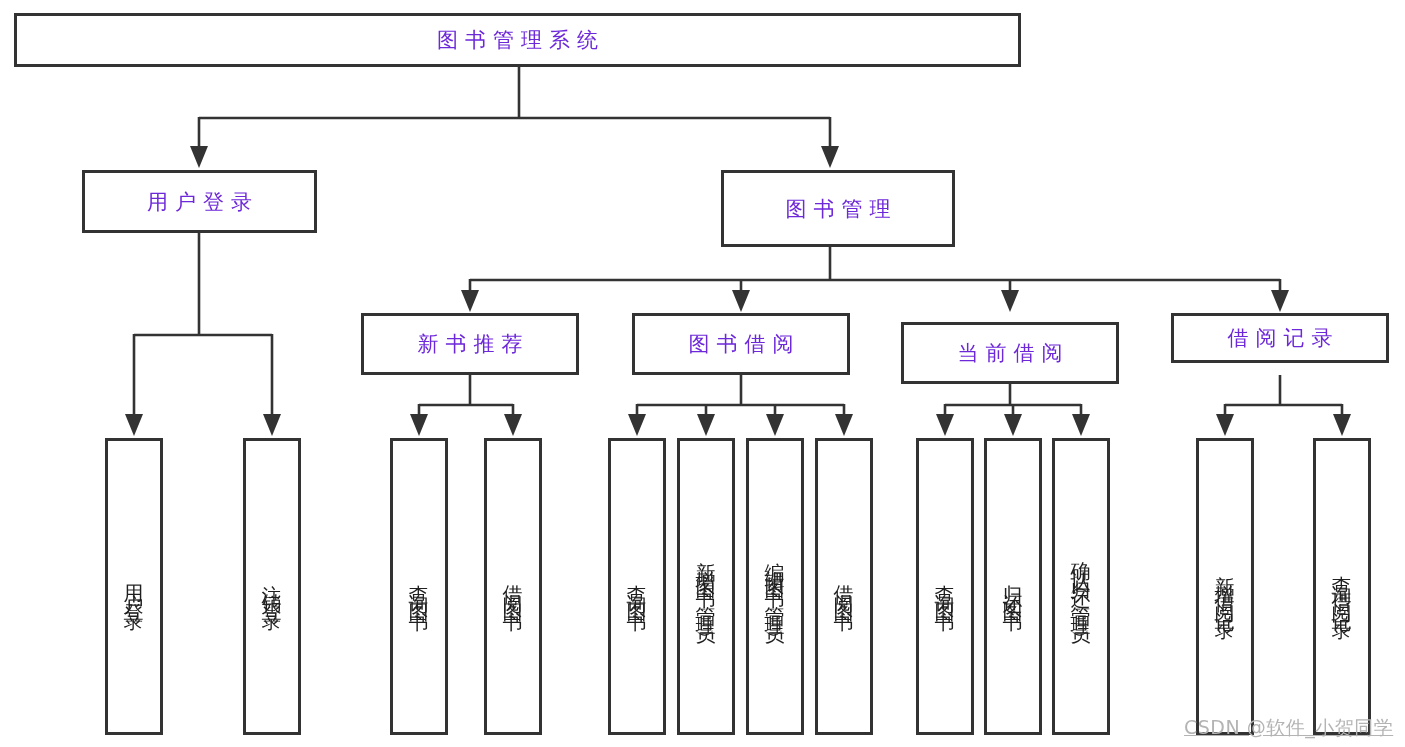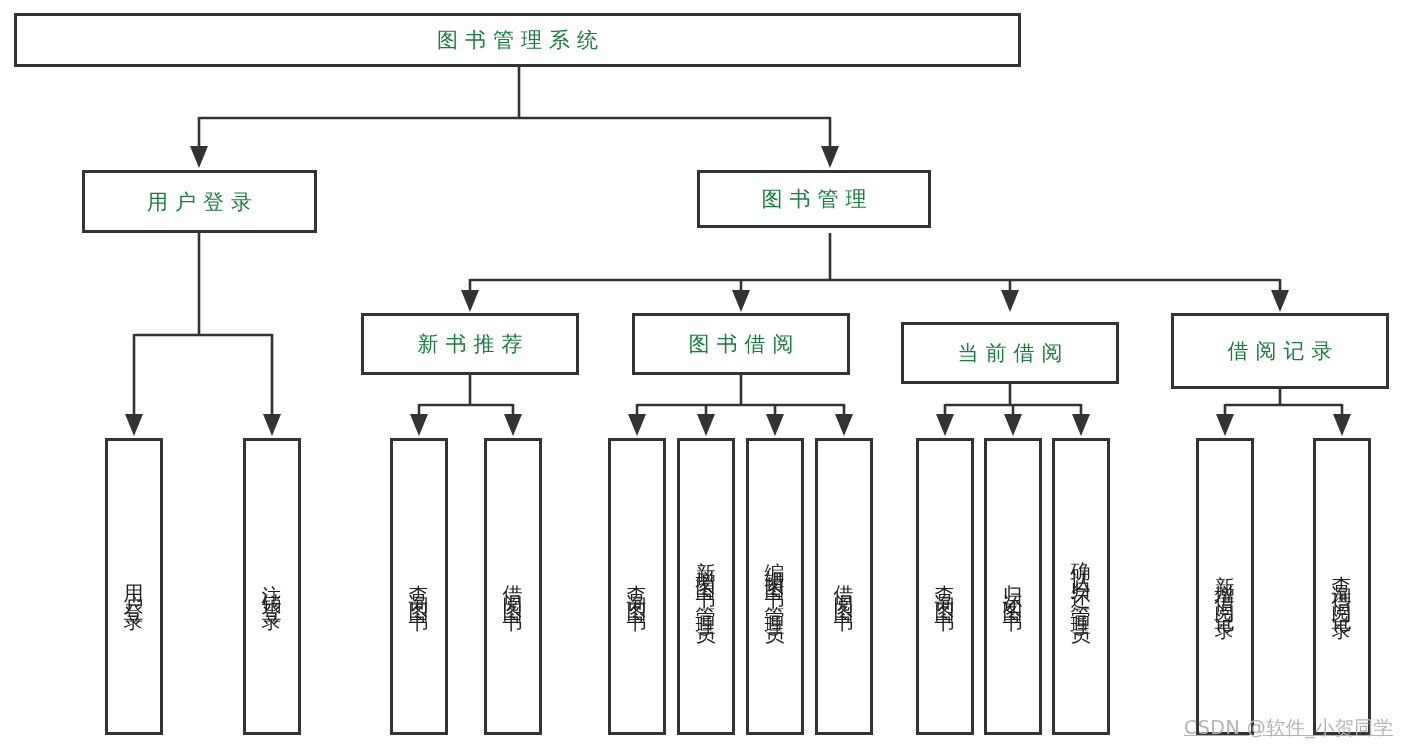--- a/index.html
+++ b/index.html
@@ -34,21 +34,21 @@
   .hnode {
     position: absolute;
     box-sizing: border-box;
     border: 3px solid #333333;
     background: #ffffff;
     display: flex;
     align-items: center;
     justify-content: center;
     z-index: 2;
     font-size: 21px;
-    color: #15803d;
+    color: #6d28d9;
   }
   .hnode span {
     letter-spacing: 7px;
     margin-right: -7px;
     white-space: nowrap;
   }
   .vnode {
     position: absolute;
     box-sizing: border-box;
     width: 58px;
@@ -162,34 +162,34 @@
     </g>
   </svg>
 
   <div class="hnode" style="left:14px; top:13px; width:1007px; height:54px;">
     <span>图书管理系统</span>
   </div>
 
   <div class="hnode" style="left:82px; top:170px; width:235px; height:63px;">
     <span>用户登录</span>
   </div>
-  <div class="hnode" style="left:697px; top:170px; width:234px; height:58px;">
+  <div class="hnode" style="left:721px; top:170px; width:234px; height:77px;">
     <span>图书管理</span>
   </div>
 
   <div class="hnode" style="left:361px; top:313px; width:218px; height:62px;">
     <span>新书推荐</span>
   </div>
   <div class="hnode" style="left:632px; top:313px; width:218px; height:62px;">
     <span>图书借阅</span>
   </div>
   <div class="hnode" style="left:901px; top:322px; width:218px; height:62px;">
     <span>当前借阅</span>
   </div>
-  <div class="hnode" style="left:1171px; top:313px; width:218px; height:76px;">
+  <div class="hnode" style="left:1171px; top:313px; width:218px; height:50px;">
     <span>借阅记录</span>
   </div>
 
   <div class="vnode" style="left:105px; top:438px;">
     <span>用户登录</span>
   </div>
   <div class="vnode" style="left:243px; top:438px;">
     <span>注销登录</span>
   </div>
   <div class="vnode" style="left:390px; top:438px;">

